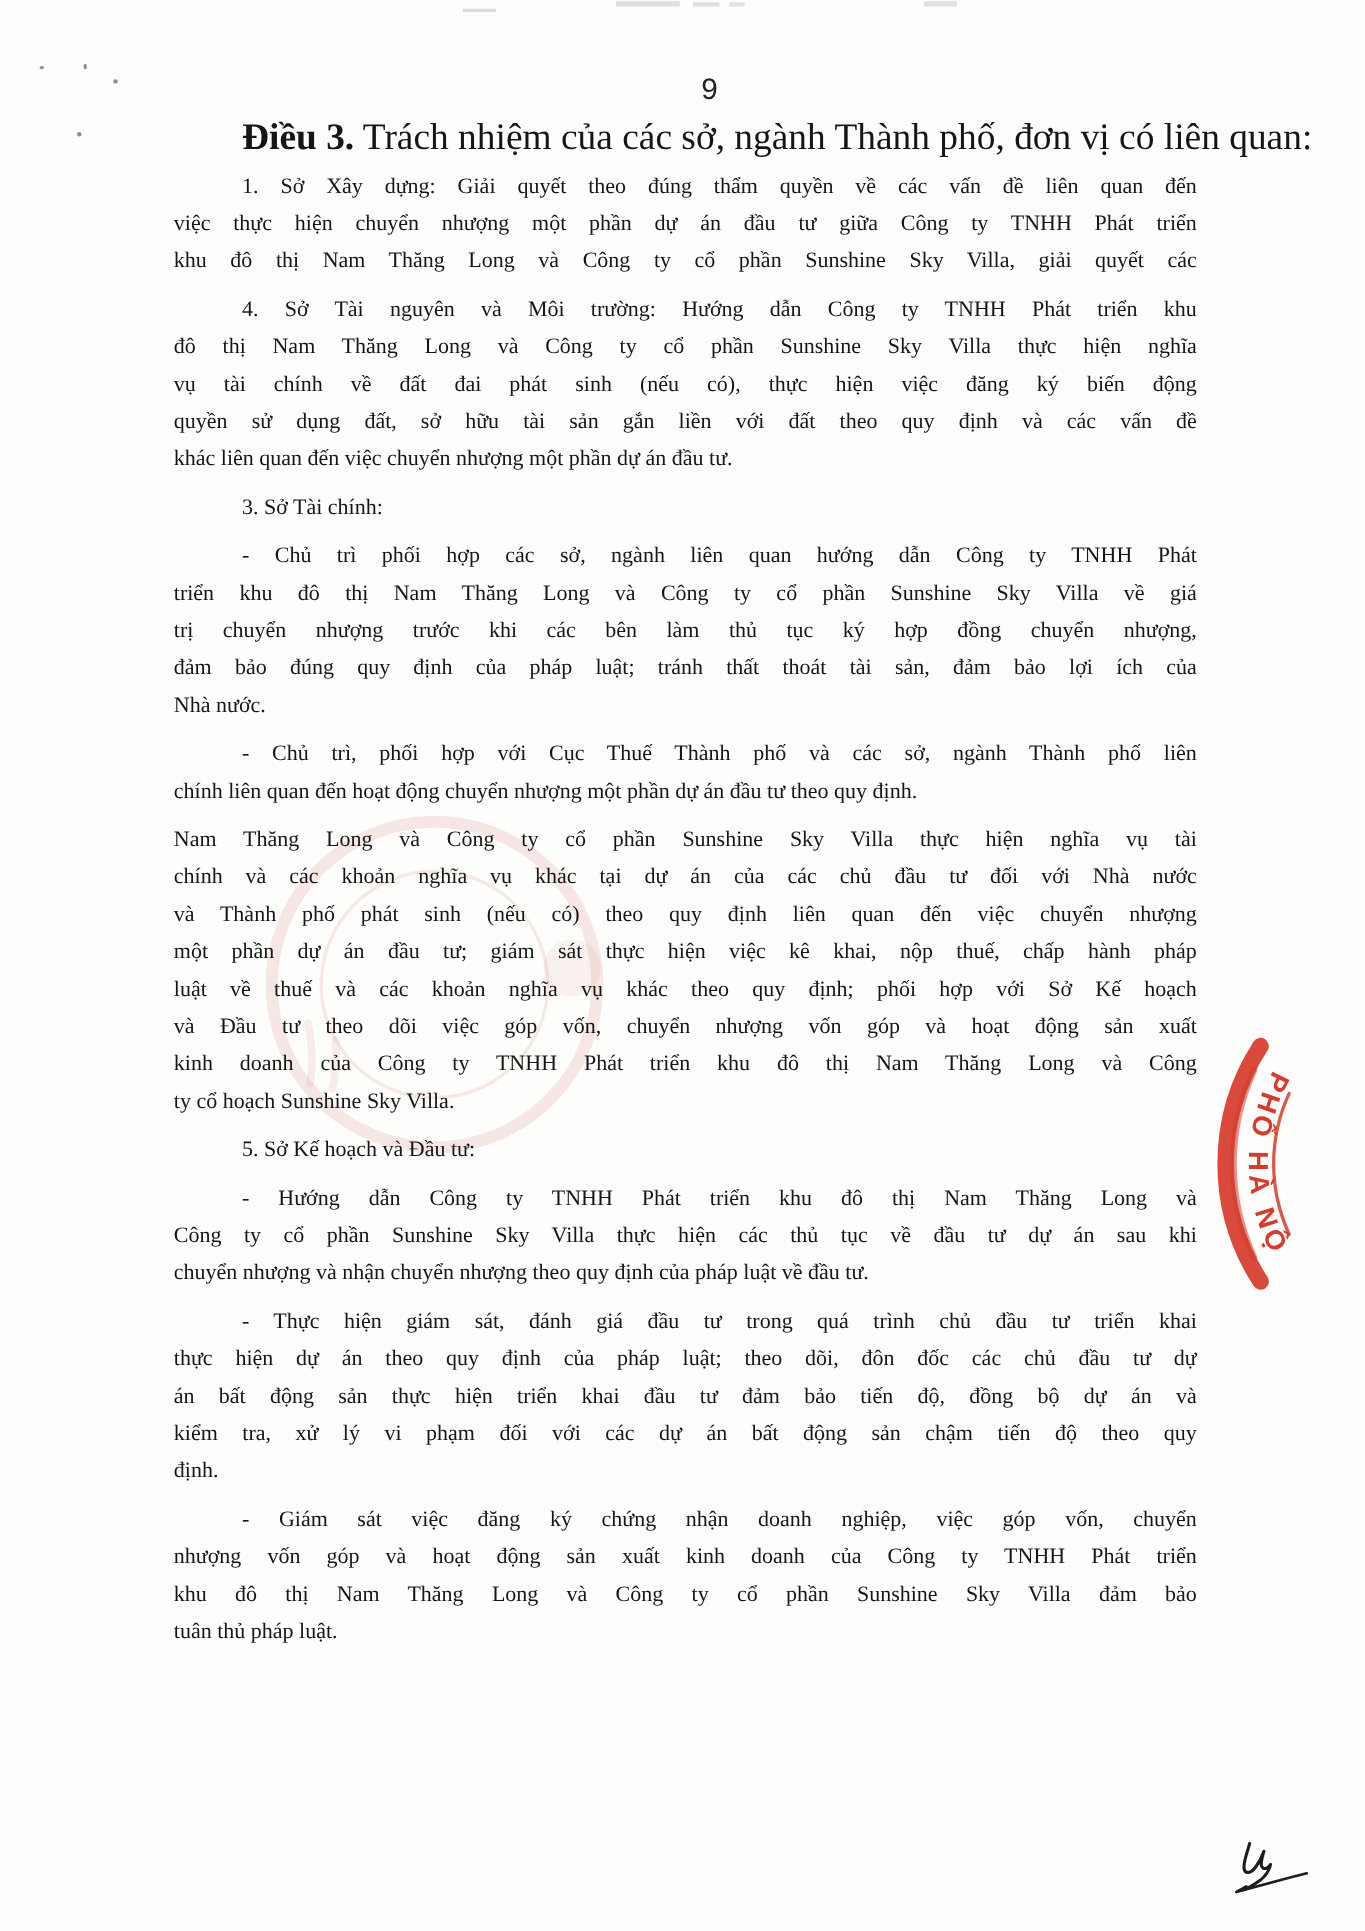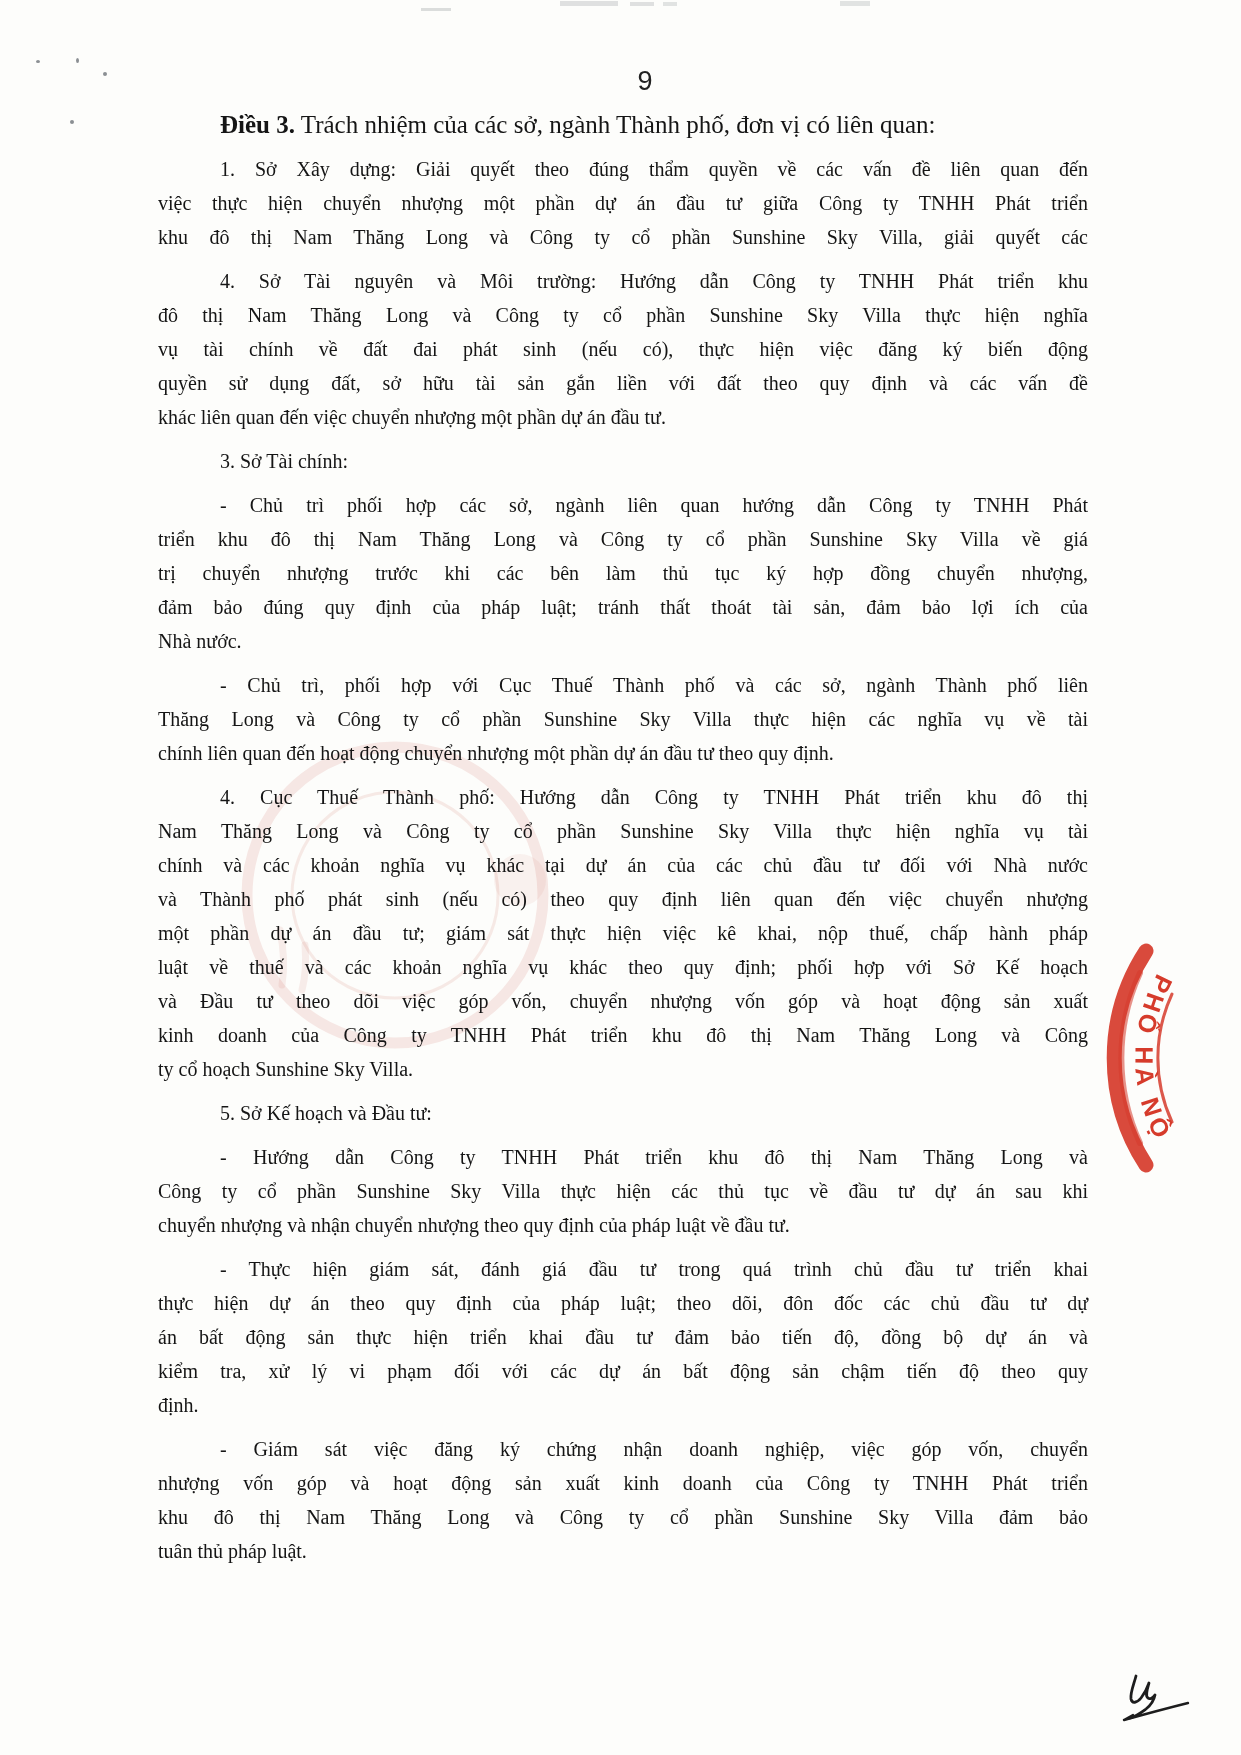--- a/index.html
+++ b/index.html
@@ -14,21 +14,21 @@
   .page-number{
     position:absolute;top:66px;left:560px;width:170px;
     text-align:center;
     font-family:"Liberation Sans","DejaVu Sans",sans-serif;
     font-size:27px;color:#222;
   }
   .doc-body{
     position:absolute;left:158px;top:108px;width:930px;
   }
   .heading{
-    font-size:25px;line-height:34px;text-indent:62px;
+    font-size:34px;line-height:34px;text-indent:62px;
     white-space:nowrap;
   }
   .heading .b{font-weight:700;}
   .para{margin:10px 0 0 0;}
   .ln{
     font-size:20px;line-height:34px;height:34px;
     text-align:left;overflow:visible;white-space:nowrap;
   }
   .ln.j{text-align:justify;text-align-last:justify;white-space:normal;}
   .ln.first{text-indent:62px;}
@@ -87,26 +87,24 @@
     <div class="para">
       <div class="ln first j">- Chủ trì phối hợp các sở, ngành liên quan hướng dẫn Công ty TNHH Phát</div>
       <div class="ln j">triển khu đô thị Nam Thăng Long và Công ty cổ phần Sunshine Sky Villa về giá</div>
       <div class="ln j">trị chuyển nhượng trước khi các bên làm thủ tục ký hợp đồng chuyển nhượng,</div>
       <div class="ln j">đảm bảo đúng quy định của pháp luật; tránh thất thoát tài sản, đảm bảo lợi ích của</div>
       <div class="ln">Nhà nước.</div>
     </div>
 
     <div class="para">
       <div class="ln first j">- Chủ trì, phối hợp với Cục Thuế Thành phố và các sở, ngành Thành phố liên</div>
-      <div class="ln j">Thăng Long và Công ty cổ phần Sunshine Sky Villa thực hiện các nghĩa vụ về tài</div>
       <div class="ln">chính liên quan đến hoạt động chuyển nhượng một phần dự án đầu tư theo quy định.</div>
     </div>
 
     <div class="para">
-      <div class="ln first j">4. Cục Thuế Thành phố: Hướng dẫn Công ty TNHH Phát triển khu đô thị</div>
       <div class="ln j">Nam Thăng Long và Công ty cổ phần Sunshine Sky Villa thực hiện nghĩa vụ tài</div>
       <div class="ln j">chính và các khoản nghĩa vụ khác tại dự án của các chủ đầu tư đối với Nhà nước</div>
       <div class="ln j">và Thành phố phát sinh (nếu có) theo quy định liên quan đến việc chuyển nhượng</div>
       <div class="ln j">một phần dự án đầu tư; giám sát thực hiện việc kê khai, nộp thuế, chấp hành pháp</div>
       <div class="ln j">luật về thuế và các khoản nghĩa vụ khác theo quy định; phối hợp với Sở Kế hoạch</div>
       <div class="ln j">và Đầu tư theo dõi việc góp vốn, chuyển nhượng vốn góp và hoạt động sản xuất</div>
       <div class="ln j">kinh doanh của Công ty TNHH Phát triển khu đô thị Nam Thăng Long và Công</div>
       <div class="ln">ty cổ hoạch Sunshine Sky Villa.</div>
     </div>
 

